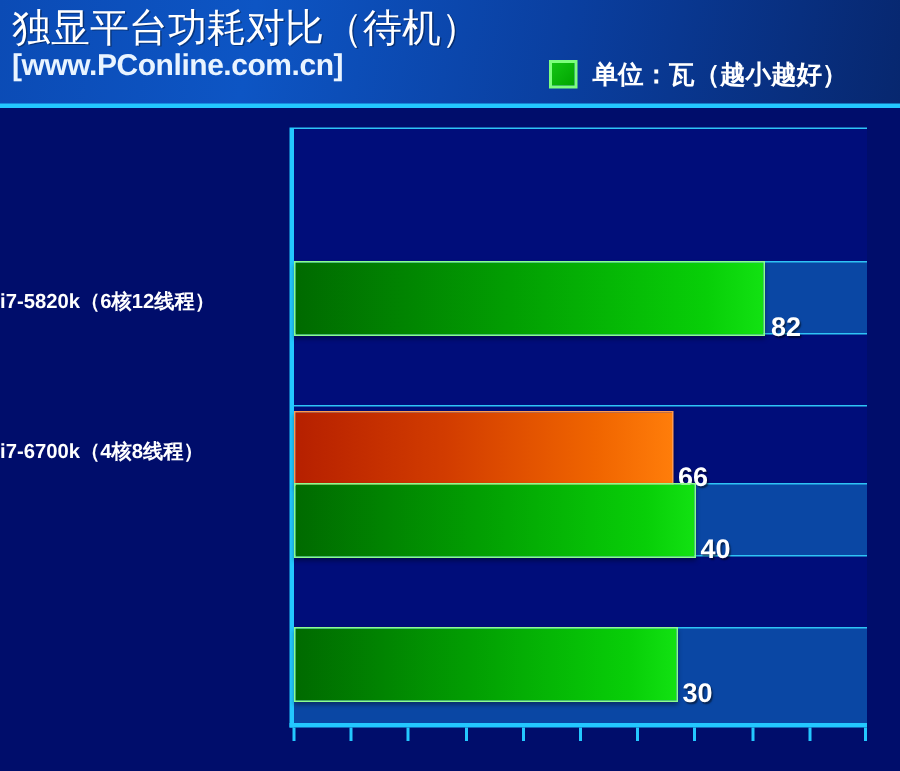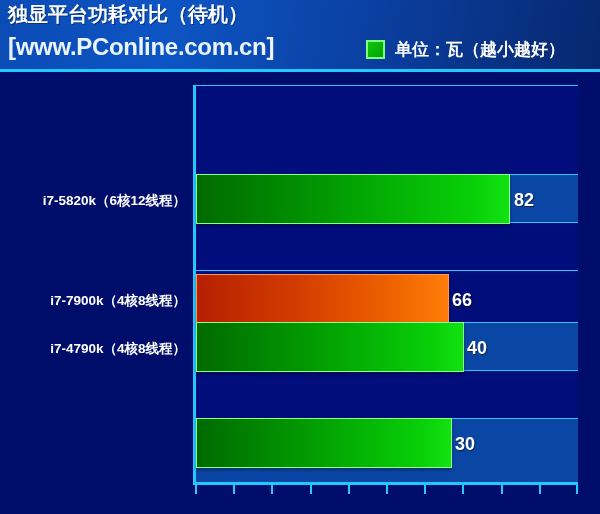--- a/index.html
+++ b/index.html
@@ -18,27 +18,27 @@
   #header {
     position: absolute; left: 0; top: 0; width: 600px; height: 72px;
     background: linear-gradient(100deg, #0b4bb5 0%, #0d55c4 28%, #0a3fa0 62%, #07276f 100%);
   }
   #header-rule {
     position: absolute; left: 0; top: 69px; width: 600px; height: 3px;
     background: #23c8ff;
   }
   #title {
     position: absolute; left: 8px; top: 1px;
-    font-size: 20px; font-weight: bold; color: #ffffff;
+    font-size: 26px; font-weight: normal; color: #ffffff;
     letter-spacing: 0px; white-space: nowrap;
     text-shadow: 1px 1px 0 rgba(0,0,0,0.35);
   }
   #site-url {
     position: absolute; left: 8px; top: 33px;
-    font-size: 24px; font-weight: bold; color: #e9f4ff;
+    font-size: 20px; font-weight: bold; color: #e9f4ff;
     white-space: nowrap; letter-spacing: -0.3px; text-align: center;
   }
   #legend {
     position: absolute; left: 366px; top: 38px;
     display: flex; align-items: center; gap: 10px;
   }
   #legend-swatch {
     width: 19px; height: 19px;
     background: linear-gradient(135deg, #13c413 0%, #00a500 100%);
     border: 2px solid #7dff7d;
@@ -86,29 +86,30 @@
     background: linear-gradient(90deg, #006a00 0%, #029e02 46%, #08cf08 88%, #12e212 100%);
     box-shadow: 0 2px 3px rgba(0,0,0,0.35);
   }
   .bar.highlight {
     border: 1px solid #ff9a4d;
     background: linear-gradient(90deg, #b62000 0%, #d23c00 40%, #f06500 80%, #ff7d0a 100%);
   }
 
   .cat-label {
     position: absolute; right: 0; width: 186px;
-    text-align: right;
+    text-align: left;
     font-size: 13.5px; font-weight: bold; color: #ffffff;
     white-space: nowrap;
   }
   .value-label {
     position: absolute;
     font-size: 18px; font-weight: bold; color: #ffffff;
     white-space: nowrap;
     text-shadow: 1px 1px 1px rgba(0,0,0,0.5);
+    margin-top: 18px;
   }
 </style>
 </head>
 <body>
 
 <div id="root">
 
   <div id="header">
     <div id="title">独显平台功耗对比（待机）</div>
     <div id="site-url">[www.PConline.com.cn]</div>
@@ -155,23 +156,22 @@
     <div class="tick" style="left:501px;"></div>
     <div class="tick" style="left:539px;"></div>
     <div class="tick" style="left:576px;"></div>
 
     <div class="bar" style="left:196px; top:102px; width:314px;"></div>
     <div class="value-label" style="left:514px; top:118px;">82</div>
     <div class="cat-label" style="top:120px; right:414px;">i7-5820k（6核12线程）</div>
 
     <div class="bar highlight" style="left:196px; top:202px; width:253px;"></div>
     <div class="value-label" style="left:452px; top:218px;">66</div>
-    <div class="cat-label" style="top:220px; right:414px;">i7-7900k（4核8线程）</div>
+    <div class="cat-label" style="top:220px; right:414px;">i7-6700k（4核8线程）</div>
 
     <div class="bar" style="left:196px; top:250px; width:268px;"></div>
     <div class="value-label" style="left:467px; top:266px;">40</div>
-    <div class="cat-label" style="top:268px; right:414px;">i7-4790k（4核8线程）</div>
 
     <div class="bar" style="left:196px; top:346px; width:256px;"></div>
     <div class="value-label" style="left:455px; top:362px;">30</div>
 
   </div>
 </div>
 
 </body></html>

